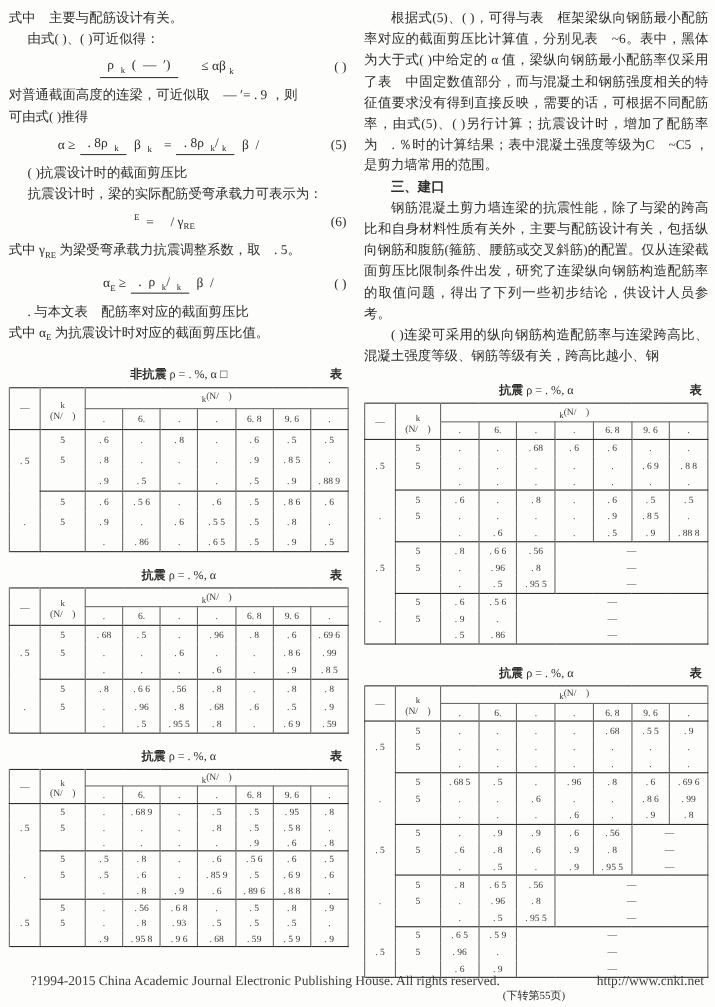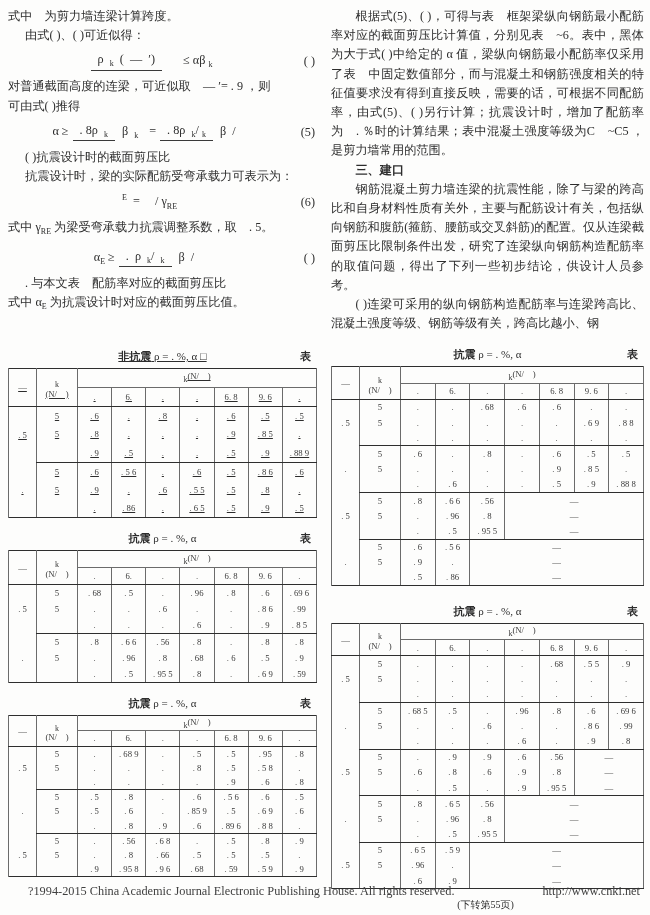--- a/index.html
+++ b/index.html
@@ -19,21 +19,21 @@
   
   .eq{position:relative;display:flex;align-items:center;justify-content:center;
       font-size:12.2px;margin:4px 0;padding-right:26px;min-height:24px;}
   .eqno{position:absolute;right:2px;top:50%;transform:translateY(-50%);}
   .frac{display:inline-flex;flex-direction:row;text-align:center;vertical-align:middle;margin:0 4px;}
   .frac .num{display:block;border-bottom:1px solid #3a3a3a;padding:0 7px 1px;min-height:13px;}
   .frac .den{display:block;padding:1px 7px 0;min-height:12px;}
   sub{font-size:8px;} sup{font-size:8px;}
   
   .tblwrap{margin-top:13px;}
-  #tables-left .tblwrap:first-child{margin-top:32px;text-decoration:underline;}
+  #tables-left .tblwrap:first-child{margin-top:16px;}
   #tables-right .tblwrap:first-child{margin-top:14px;}
   #tables-right .tblwrap + .tblwrap{margin-top:18px;}
   .tbl-title{position:relative;text-align:center;font-size:11px;margin:0 0 4px;}
   .tbl-title b{font-weight:bold;}
   .tt-label{position:absolute;right:6px;top:0;font-weight:bold;}
   table.tbl{width:100%;border-collapse:collapse;table-layout:fixed;
     font-size:8.7px;color:#3a3a3a;border-top:1.6px solid #2e2e2e;border-bottom:1.6px solid #2e2e2e;}
   table.tbl td{border-left:0.9px solid #6b6b6b;text-align:center;padding:0;
     white-space:nowrap;overflow:hidden;vertical-align:middle;}
   table.tbl td:last-child{border-right:0.9px solid #6b6b6b;}
@@ -46,21 +46,21 @@
   .copyright{position:absolute;left:28px;right:10px;bottom:16px;display:flex;
     justify-content:space-between;color:#404040;font-size:12.3px;}
 </style>
 </head>
 <body>
 
 <div class="page">
   <div class="cols">
 
     <div class="col-left">
-      <p class="body nind">式中　为剪力墙连梁计算跨度。</p>
+      <p class="body nind">式中　主要与配筋设计有关。</p>
       <p class="body ind1">由式( )、( )可近似得：</p>
 
       <div class="eq">
         <span class="frac">
             <span class="num">ρ&nbsp;&nbsp;<sub>k</sub>&nbsp;&nbsp;(&nbsp;&nbsp;—&nbsp;&nbsp;′)</span>
             <span class="den">&nbsp;</span>
           </span>
         <span>≤ αβ&nbsp;<sub>k</sub></span>
         <span class="eqno">( )</span>
       </div>
@@ -392,21 +392,21 @@
                   <td>. 6 8</td>
                   <td>.</td>
                   <td>. 5</td>
                   <td>. 8</td>
                   <td>. 9</td>
                 </tr>
                 <tr>
                   <td>5</td>
                   <td>.</td>
                   <td>. 8</td>
-                  <td>. 66</td>
+                  <td>. 93</td>
                   <td>. 5</td>
                   <td>. 5</td>
                   <td>. 5</td>
                   <td>.</td>
                 </tr>
                 <tr class="glast">
                   <td></td>
                   <td>. 9</td>
                   <td>. 95 8</td>
                   <td>. 9 6</td>

